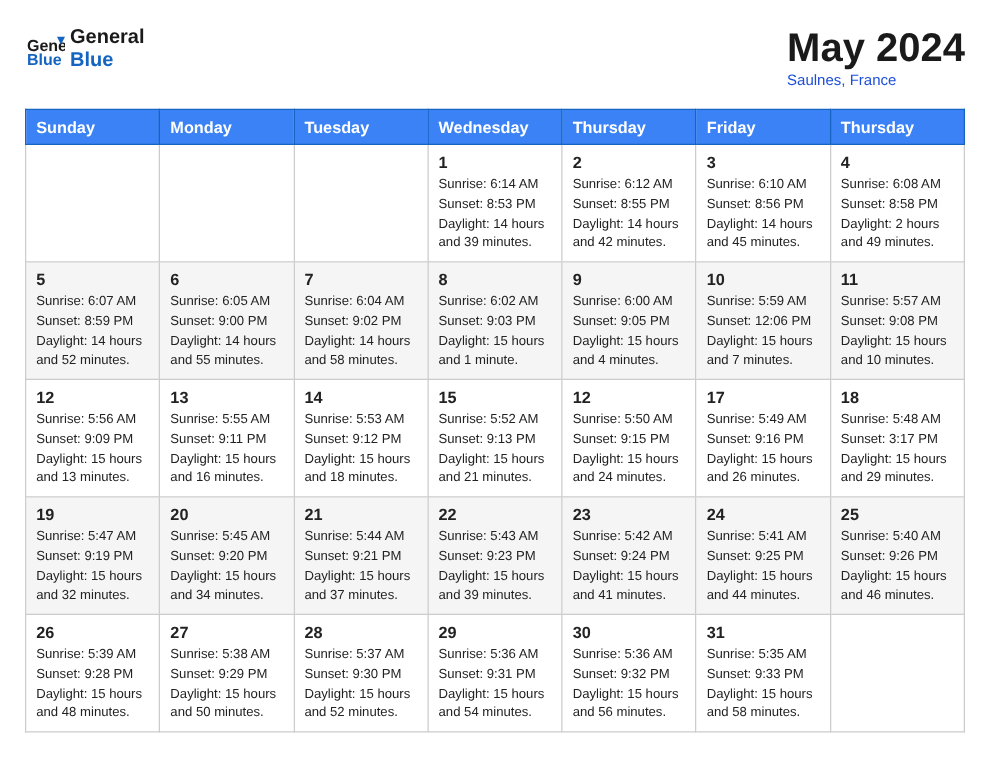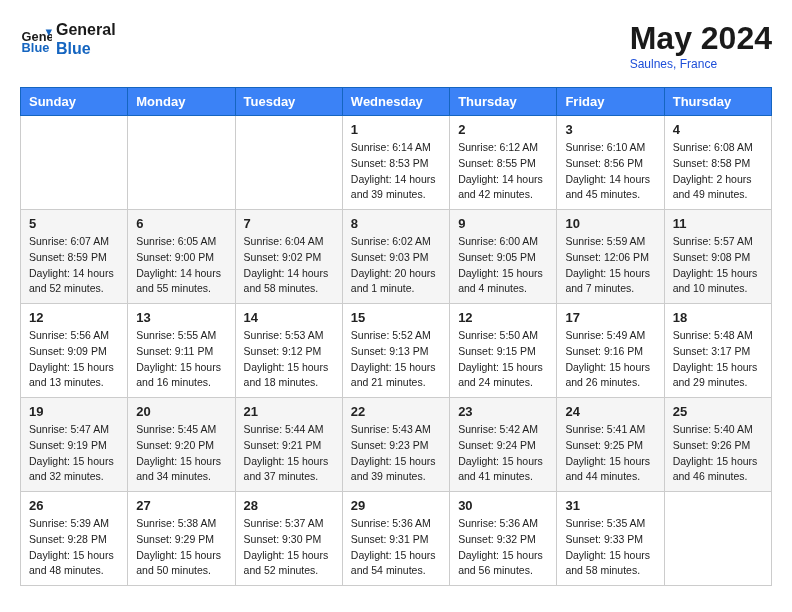--- a/index.html
+++ b/index.html
@@ -171,21 +171,21 @@
             <div>Sunrise: 6:04 AM</div>
             <div>Sunset: 9:02 PM</div>
             <div>Daylight: 14 hours and 58 minutes.</div>
           </div>
         </td>
         <td>
           <span class="day-num">8</span>
           <div class="day-info">
             <div>Sunrise: 6:02 AM</div>
             <div>Sunset: 9:03 PM</div>
-            <div>Daylight: 20 hours and 1 minute.</div>
+            <div>Daylight: 15 hours and 1 minute.</div>
           </div>
         </td>
         <td>
           <span class="day-num">9</span>
           <div class="day-info">
             <div>Sunrise: 6:00 AM</div>
             <div>Sunset: 9:05 PM</div>
             <div>Daylight: 15 hours and 4 minutes.</div>
           </div>
         </td>

